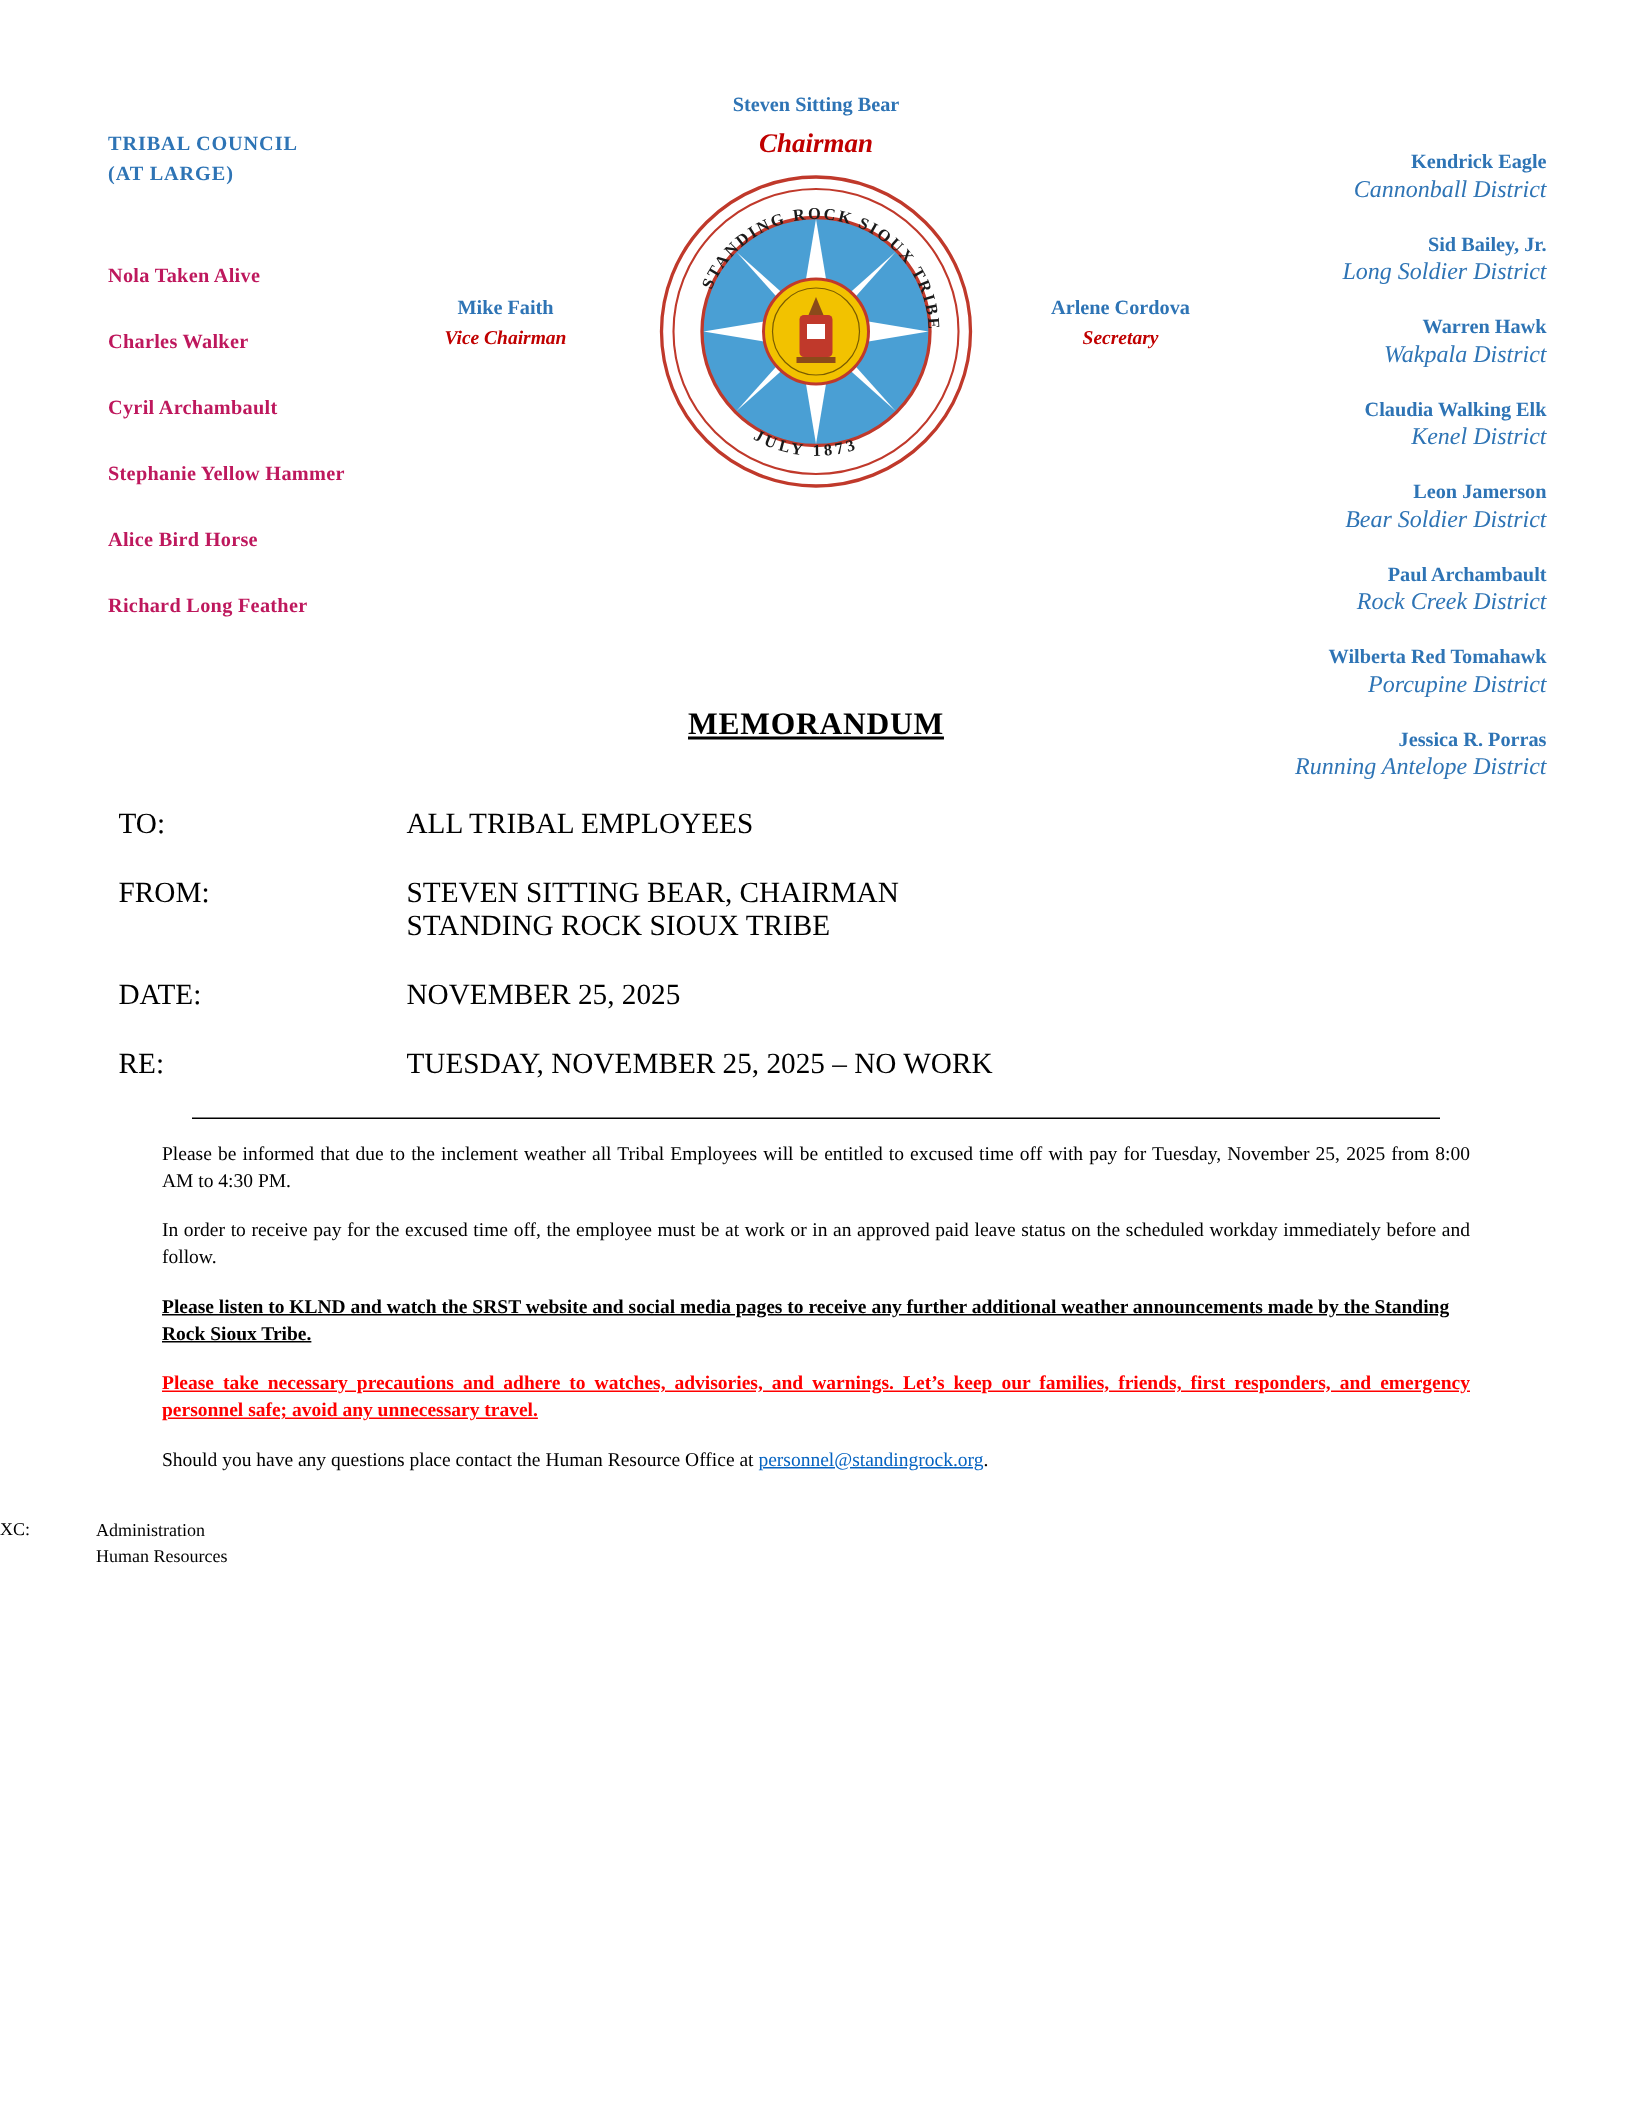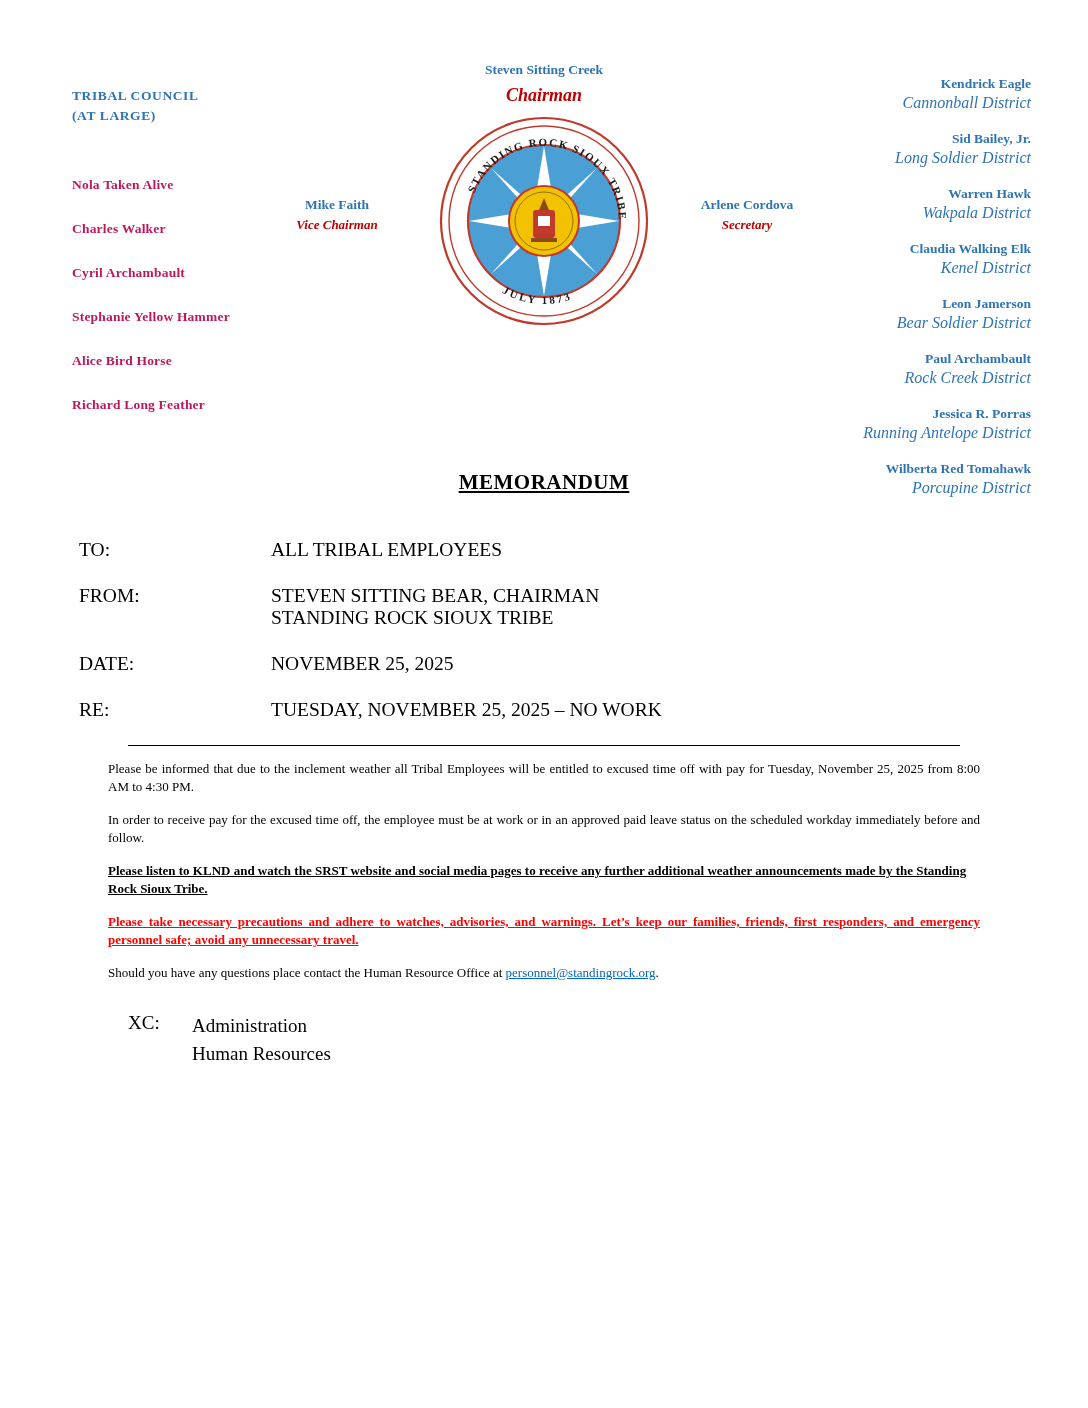--- a/index.html
+++ b/index.html
@@ -94,21 +94,21 @@
     font-weight: bold;
     font-style: italic;
     font-size: 13px;
     color: #c00000;
     margin-top: 4px;
   }
 
   .lh-right {
     position: absolute;
     right: 57px;
-    top: 76px;
+    top: 100px;
     width: 300px;
     text-align: right;
   }
   .lh-right .member-row { margin-bottom: 19px; }
   .lh-right .name {
     font-weight: bold;
     font-size: 13.5px;
     color: #2e74b5;
   }
   .lh-right .district {
@@ -187,22 +187,21 @@
   }
   .para.nojust { text-align: left; }
 
   .link {
     color: #0563c1;
     text-decoration: underline;
   }
 
   .xc {
     margin-top: 30px;
-    padding-left: 128px;
-    font-size: 19px;
+    font-size: 12px;
   }
   .xc-row { display: flex; }
   .xc-label { width: 64px; flex: 0 0 64px; }
   .xc-items .line { display: block; line-height: 1.45; }
 </style>
 </head>
 <body>
 
 <div class="page">
 
@@ -227,21 +226,21 @@
       </div>
       <div class="member-row">
         <span class="member">Alice Bird Horse</span>
       </div>
       <div class="member-row">
         <span class="member">Richard Long Feather</span>
       </div>
     </div>
 
     <div class="lh-center-top">
-      <div class="name">Steven Sitting Creek</div>
+      <div class="name">Steven Sitting Bear</div>
       <div class="role">Chairman</div>
     </div>
 
     <div class="seal-wrap">
       <svg viewBox="0 0 210 210" width="210" height="210">
         <defs>
           <path id="arcTop" d="M 30 105 A 75 75 0 0 1 180 105" fill="none"></path>
           <path id="arcBottom" d="M 22 105 A 83 83 0 0 0 188 105" fill="none"></path>
         </defs>
 
@@ -309,26 +308,26 @@
       </div>
       <div class="member-row">
         <div class="name">Leon Jamerson</div>
         <div class="district">Bear Soldier District</div>
       </div>
       <div class="member-row">
         <div class="name">Paul Archambault</div>
         <div class="district">Rock Creek District</div>
       </div>
       <div class="member-row">
+        <div class="name">Wilberta Red Tomahawk</div>
+        <div class="district">Porcupine District</div>
+      </div>
+      <div class="member-row">
         <div class="name">Jessica R. Porras</div>
         <div class="district">Running Antelope District</div>
-      </div>
-      <div class="member-row">
-        <div class="name">Wilberta Red Tomahawk</div>
-        <div class="district">Porcupine District</div>
       </div>
     </div>
   </div>
 
   <div class="memo">
 
     <div class="memo-title">MEMORANDUM</div>
 
     <div class="fields">
       <div class="field-row">

